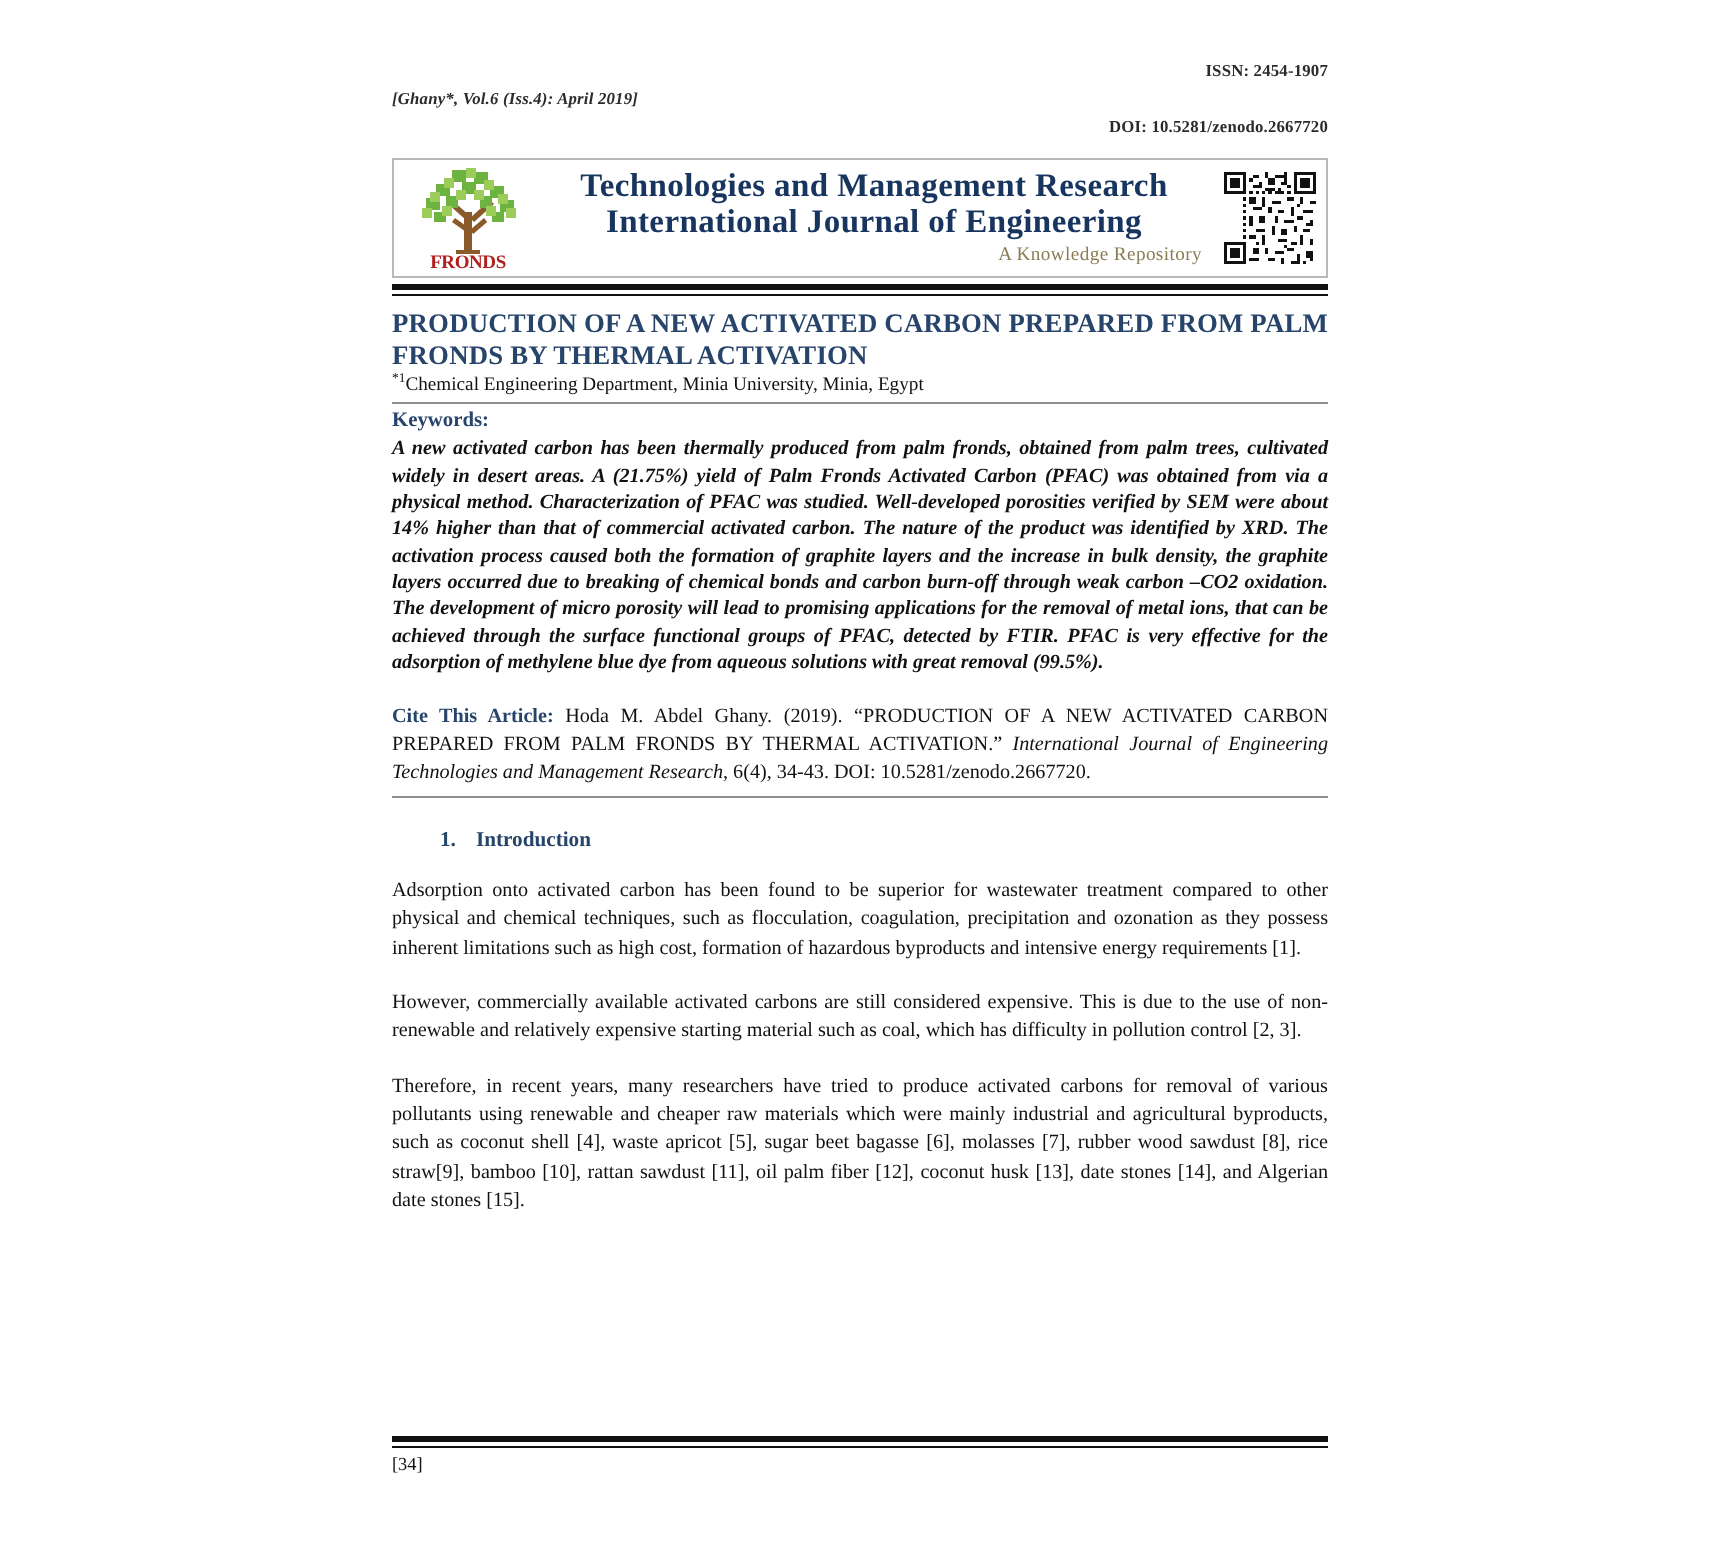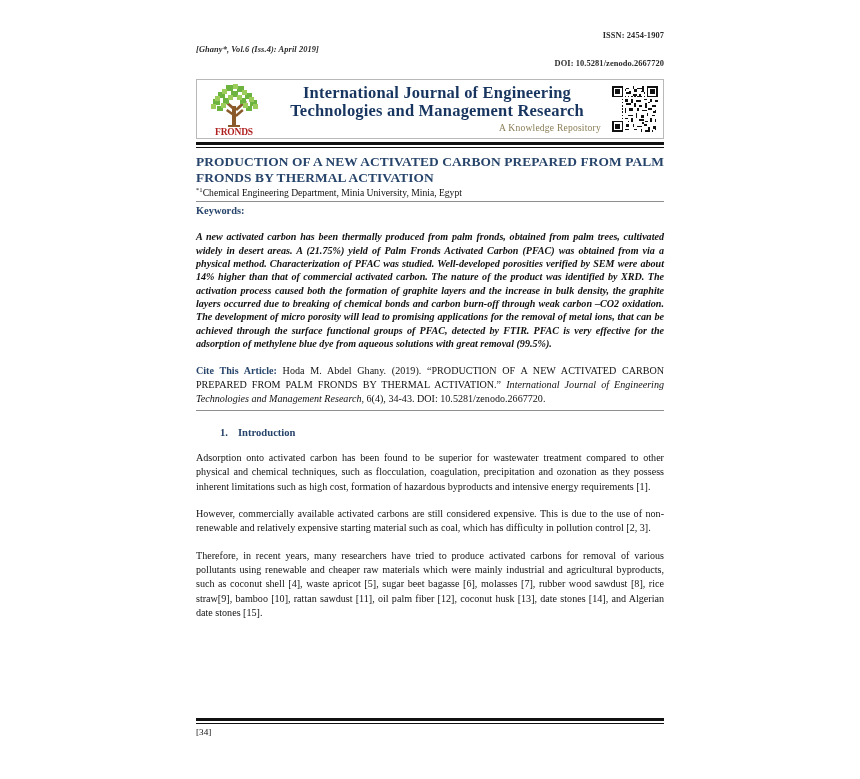--- a/index.html
+++ b/index.html
@@ -159,21 +159,21 @@
 
   
   .abs-label {
     margin-top: 3px;
     font-family: "Liberation Serif", serif;
     font-weight: bold;
     font-size: 10.4px;
     color: #27446b;
   }
   .abs-body {
-    margin-top: 14px;
+    margin-top: 2px;
     font-family: "Liberation Serif", serif;
     font-style: italic;
     font-weight: bold;
     font-size: 10.1px;
     line-height: 1.32;
     text-align: justify;
     color: #111111;
   }
 
   .kw {
@@ -297,22 +297,22 @@
             <rect x="7" y="22" width="5" height="5"></rect>
             <rect x="49" y="22" width="5" height="5"></rect>
             <rect x="17" y="21" width="5" height="5"></rect>
             <rect x="39" y="21" width="5" height="5"></rect>
           </g>
         </svg>
         <div class="logo-word">FRONDS</div>
       </div>
 
       <div class="banner-title">
+        <div class="jtitle">Technologies and Management Research</div>
         <div class="jtitle">International Journal of Engineering</div>
-        <div class="jtitle">Technologies and Management Research</div>
         <div class="jtag">A Knowledge Repository</div>
       </div>
 
       <div class="banner-qr">
         <svg class="qr" width="46" height="46" viewBox="0 0 29 29" shape-rendering="crispEdges">
           <rect width="29" height="29" fill="#ffffff"></rect>
           <g fill="#111111">
 
             <rect x="0" y="0" width="7" height="1"></rect>
               <rect x="0" y="6" width="7" height="1"></rect>

